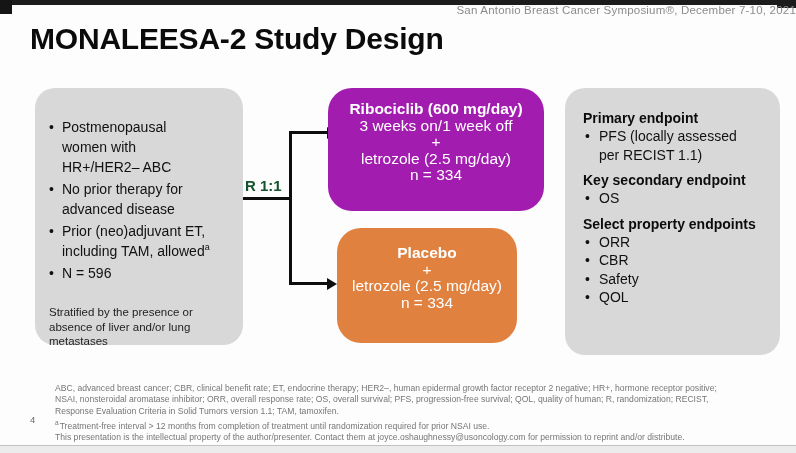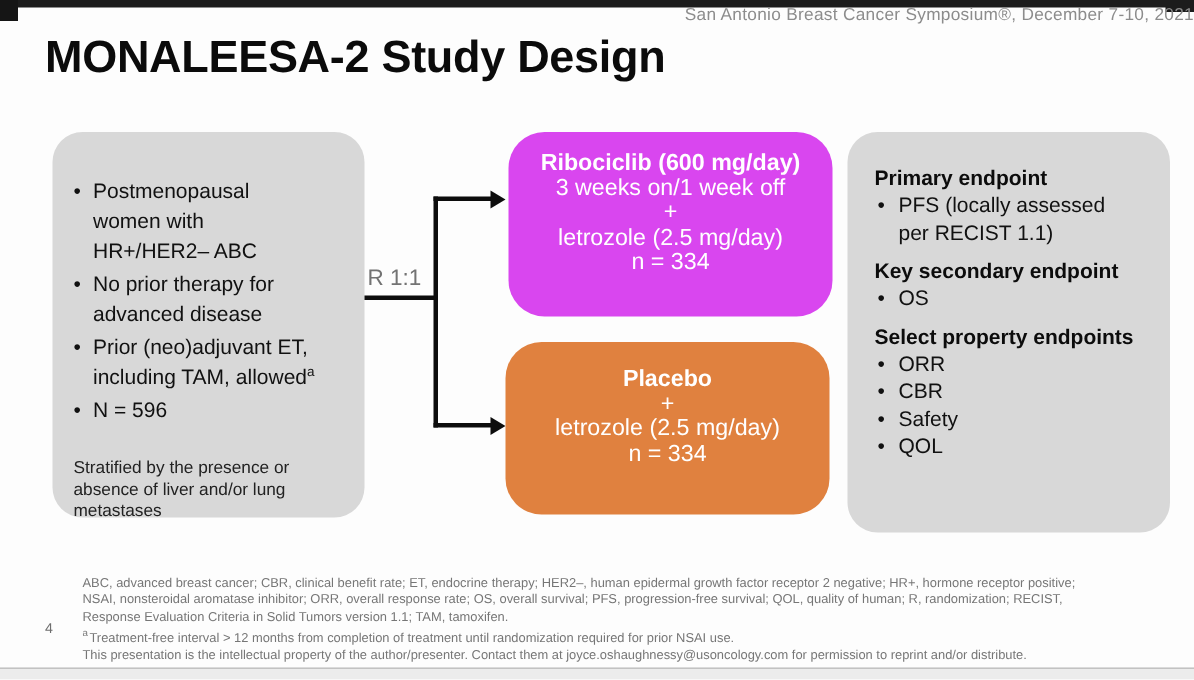--- a/index.html
+++ b/index.html
@@ -32,39 +32,39 @@
   .eligibility ul { list-style: none; margin-top: 18px; }
   .eligibility li {
     position: relative; padding-left: 13px; margin-bottom: 2px;
     font-size: 14px; line-height: 20px; color: #111;
   }
   .eligibility li::before { content: "•"; position: absolute; left: 0; top: 0; }
   .sup { font-size: 9px; vertical-align: super; line-height: 0; }
   .strat { margin-top: 22px; font-size: 11.5px; line-height: 14.5px; color: #222; }
 
   
-  .rand-label { position: absolute; left: 245px; top: 177px; font-size: 15px; font-weight: normal; color: #737373; }
+  .rand-label { position: absolute; left: 245px; top: 177px; font-size: 15px; font-weight: bold; color: #14532d; }
   .cline { position: absolute; background: #0d0d0d; }
   .h-join { left: 243px; top: 197px; width: 49px; height: 3px; }
   .v-line { left: 289px; top: 131px; width: 3px; height: 154px; }
   .h-top  { left: 289px; top: 131px; width: 39px; height: 3px; }
   .h-bot  { left: 289px; top: 282px; width: 39px; height: 3px; }
   .arrowhead {
     position: absolute; width: 0; height: 0;
     border-top: 6px solid transparent; border-bottom: 6px solid transparent;
     border-left: 10px solid #0d0d0d;
   }
   .ah-top { left: 327px; top: 126.5px; }
   .ah-bot { left: 327px; top: 277.5px; }
 
   
   .arm { color: #fff; text-align: center; font-size: 15.5px; line-height: 16.5px; border-radius: 24px; }
   .arm .arm-line { margin-bottom: 0; }
-  .arm-ribo { left: 339px; top: 88px; width: 216px; height: 123px; background: #d946ef; padding-top: 13px; }
-  .arm-placebo { left: 337px; top: 228px; width: 216px; height: 115px; background: #e0813f; padding-top: 17px; }
+  .arm-ribo { left: 328px; top: 88px; width: 216px; height: 123px; background: #a21caf; padding-top: 13px; }
+  .arm-placebo { left: 337px; top: 228px; width: 180px; height: 115px; background: #e0813f; padding-top: 17px; }
   .arm-title { font-weight: bold; }
 
   
   .endpoints { left: 565px; top: 88px; width: 215px; height: 267px; padding: 21px 22px 0 18px; font-size: 14px; }
   .ep-head { font-weight: bold; color: #0c0c0c; line-height: 18px; margin-top: 7px; }
   .endpoints .ep-head:first-child { margin-top: 0; }
   .endpoints ul { list-style: none; }
   .endpoints li { position: relative; padding-left: 16px; line-height: 18.5px; color: #111; }
   .endpoints li::before { content: "•"; position: absolute; left: 2px; top: 0; }
 

